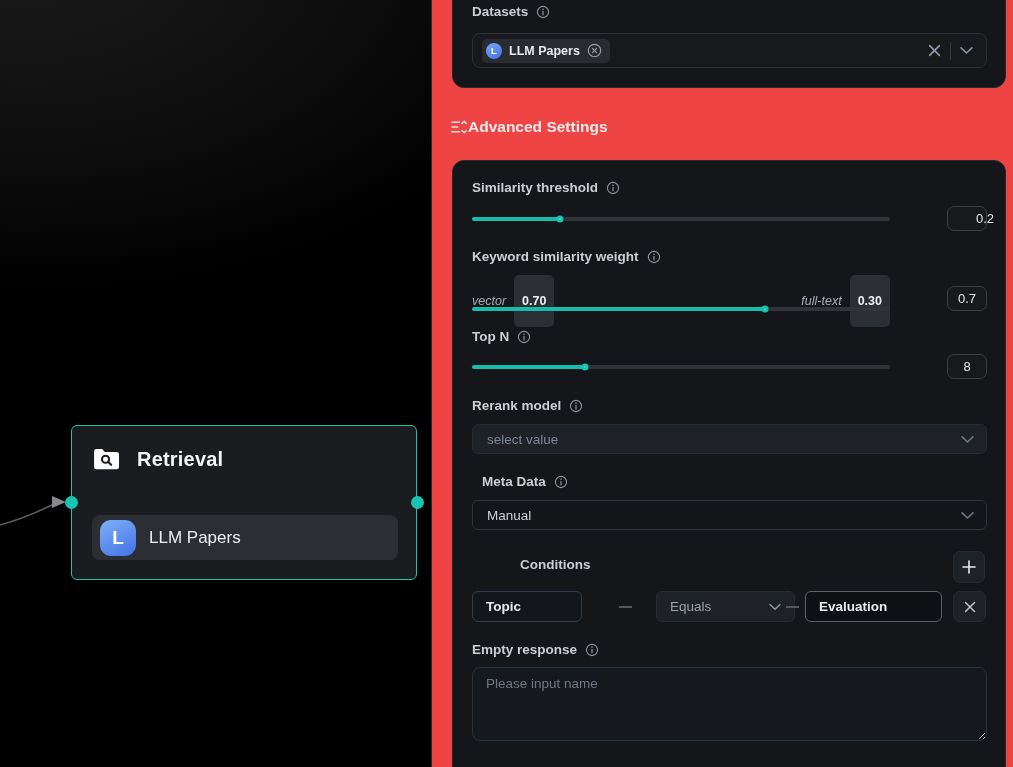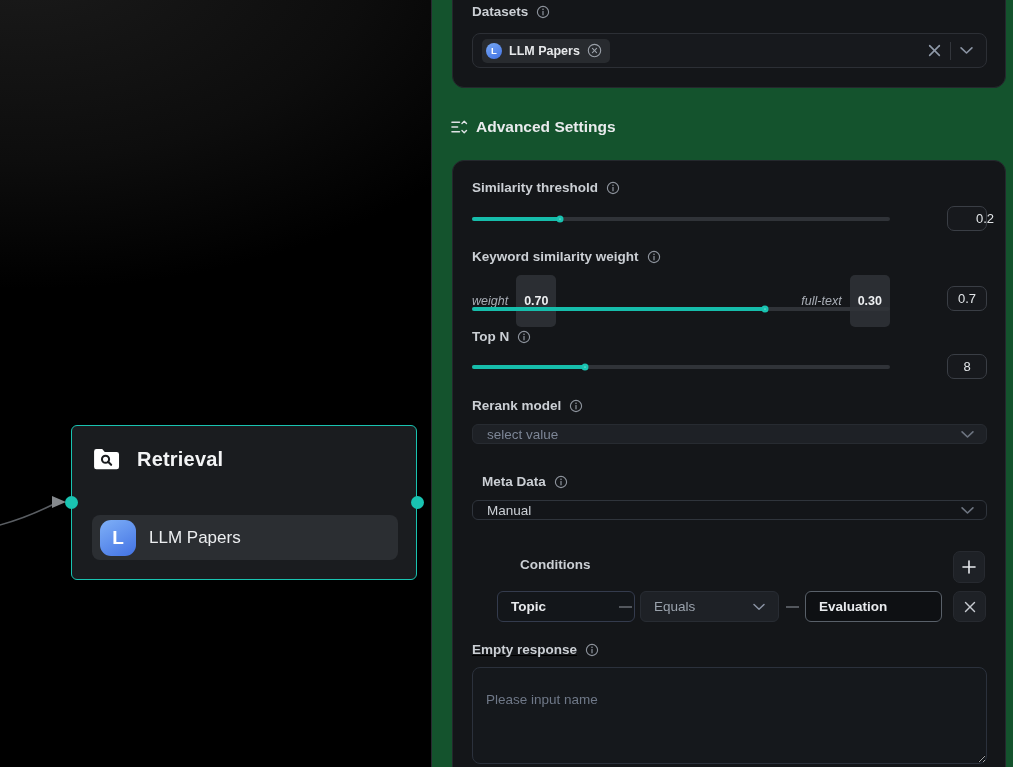--- a/index.html
+++ b/index.html
@@ -22,21 +22,21 @@
                  background:linear-gradient(150deg,#7fb0f7 0%, #4272e4 100%);
                  display:flex; align-items:center; justify-content:center;
                  color:#fff; font-size:19px; font-weight:700; }
   .node-row-label { margin-left:13px; color:#eceef0; font-size:17px; }
   .handle { position:absolute; width:13px; height:13px; border-radius:50%; background:#19c3b1; }
   .handle.left  { left:-7.5px; top:70px; }
   .handle.right { right:-7.5px; top:70px; }
 
   
   .panel { position:absolute; left:431px; top:0; width:582px; height:767px;
-           background:#14532d; border-left:1px solid #282b30; }
+           background:#ef4444; border-left:1px solid #282b30; }
   .card { position:absolute; background:#141619; border:1px solid #25282d; border-radius:12px; }
   .card1 { left:20px; top:-42px; width:554px; height:130px; }
   .card2 { left:20px; top:160px; width:554px; height:650px; }
 
   .field-label { display:flex; align-items:center; gap:8px; }
   .field-label span.txt { color:#cbcfd4; font-size:13.5px; font-weight:700; }
 
   
   .multiselect { position:absolute; left:19px; top:74px; width:515px; height:35px;
                  background:#17191d; border:1px solid #2c2f35; border-radius:8px;
@@ -45,40 +45,40 @@
          background:#282b2f; border-radius:5px; padding:0 8px 0 4px; }
   .tag-avatar { width:16px; height:16px; border-radius:50%;
                 background:linear-gradient(150deg,#78a9f4 0%, #4272e4 100%);
                 display:flex; align-items:center; justify-content:center;
                 color:#fff; font-size:9.5px; font-weight:700; }
   .tag-label { color:#e7e9eb; font-size:12.5px; font-weight:700; }
   .ms-right { margin-left:auto; display:flex; align-items:center; gap:9px; padding-right:13px; }
   .vdiv { width:1px; height:18px; background:#33363c; }
 
   
-  .section-header { position:absolute; left:19px; top:118px; display:flex; align-items:center; gap:8px; }
+  .section-header { position:absolute; left:19px; top:118px; display:flex; align-items:center; gap:0; }
   .section-header .txt { color:#e9ebed; font-size:15.5px; font-weight:700; }
 
   
   .slider { position:absolute; height:14px; width:418px; left:19px; }
   .track { position:absolute; left:0; top:5px; width:100%; height:4px; border-radius:2px; background:#303338; }
   .fill  { position:absolute; left:0; top:5px; height:4px; border-radius:2px; background:#16bdab; }
   .thumb { position:absolute; top:7px; width:7px; height:7px; background:#fff;
            border:3.5px solid #19c3b1; border-radius:50%; transform:translate(-50%,-50%); }
   .valuebox { position:absolute; left:494px; width:40px; height:25px;
               background:#17191d; border:1px solid #3a3e45; border-radius:7px;
               color:#e2e5e8; font-size:13px; display:flex; align-items:center; justify-content:center; }
 
   .weight-row { position:absolute; left:19px; width:418px; display:flex; align-items:center; }
   .weight-row .it { font-style:italic; color:#a9aeb6; font-size:12.5px; }
   .badge { background:#2b2e33; color:#eef0f2; font-size:12.5px; font-weight:700;
            border-radius:5px; padding:19px 8px; margin-left:8px; }
 
   
-  .select { position:absolute; left:19px; width:515px; height:20px; border-radius:6px;
+  .select { position:absolute; left:19px; width:515px; height:30px; border-radius:6px;
             display:flex; align-items:center; font-size:13.5px;gap:28px; }
   .select .chev { margin-left:auto; margin-right:12px; display:flex; }
   .select.filled { background:#1e2126; border:1px solid #272b31; color:#7d8696; }
   .select.outlined { background:#131519; border:1px solid #2f343c; color:#ccd0d6;justify-content:flex-end; }
   .select .val { margin-left:14px; }
 
   .plus-btn { position:absolute; left:500px; width:32px; height:32px; background:#1e2126;
               border:1px solid #272a30; border-radius:7px; display:flex; align-items:center; justify-content:center; }
   .cond-row { position:absolute; left:19px; top:430px; width:533px; height:31px; }
   .cond-row > * { position:absolute; top:0; height:31px; }
@@ -88,23 +88,23 @@
   .cond-op { background:#1e2126; border:1px solid #282c33; border-radius:6px;
              color:#9aa2ac; font-size:13.5px; display:flex; align-items:center; padding:0 13px; }
   .cond-op .chev { margin-left:auto; display:flex; }
   .cond-val { background:#0e1013; border:1px solid #596069; border-radius:6px;
               color:#e8eaed; font-size:13.5px; font-weight:700; padding:0 13px;
               font-family:"Liberation Sans", sans-serif; outline:none; }
   .icon-btn { background:#1e2126; border:1px solid #272a30; border-radius:7px;
               display:flex; align-items:center; justify-content:center; }
   .dash { top:15px; width:13px; height:1.5px; background:#53575d; }
 
-  textarea.empty-resp { position:absolute; left:19px; top:506px; width:515px; height:97px;
+  textarea.empty-resp { position:absolute; left:19px; top:506px; width:515px; height:74px;
               background:#15181c; border:1px solid #2b313c; border-radius:8px;
-              color:#cfd4da; font-size:13.5px; padding:24px 13px; resize:vertical;
+              color:#cfd4da; font-size:13.5px; padding:8px 13px; resize:vertical;
               font-family:"Liberation Sans", sans-serif; outline:none; }
   textarea.empty-resp::placeholder { color:#6f7888; }
 </style>
 </head>
 <body>
 
 <div class="screen">
 
   <div class="canvas">
     <svg class="edge-svg" width="431" height="767">
@@ -194,21 +194,21 @@
 
       <div class="field-label" style="position:absolute; left:19px; top:88px;">
         <span class="txt">Keyword similarity weight</span>
         <svg width="14" height="14" viewBox="0 0 16 16">
           <circle cx="8" cy="8" r="6.4" fill="none" stroke="#8d939c" stroke-width="1.3"></circle>
           <line x1="8" y1="7.4" x2="8" y2="11.2" stroke="#8d939c" stroke-width="1.4" stroke-linecap="round"></line>
           <circle cx="8" cy="4.9" r="0.95" fill="#8d939c"></circle>
         </svg>
       </div>
       <div class="weight-row" style="top:114px;">
-        <span class="it">weight</span>
+        <span class="it">vector</span>
         <span class="badge">0.70</span>
         <span class="it" style="margin-left:auto;">full-text</span>
         <span class="badge">0.30</span>
       </div>
       <div class="slider" style="top:141px;">
         <div class="track"></div>
         <div class="fill" style="width: 70%;"></div>
         <div class="thumb" style="left: 70%;"></div>
       </div>
       <div class="valuebox" style="top:125px;">0.7</div>
@@ -266,41 +266,41 @@
         <span class="txt">Conditions</span>
       </div>
       <div class="plus-btn" style="top:390px;">
         <svg width="14" height="14" viewBox="0 0 14 14">
           <line x1="7" y1="1" x2="7" y2="13" stroke="#e8eaee" stroke-width="1.6" stroke-linecap="round"></line>
           <line x1="1" y1="7" x2="13" y2="7" stroke="#e8eaee" stroke-width="1.6" stroke-linecap="round"></line>
         </svg>
       </div>
 
       <div class="cond-row">
-        <input class="cond-input" style="left: 0px; width: 138px; margin-left: 25px;" value="Topic">
+        <input class="cond-input" style="left: 0px; width: 110px;" value="Topic">
         <span class="dash" style="left:147px;"></span>
-        <div class="cond-op" style="left:168px; width:139px;">
+        <div class="cond-op" style="left:184px; width:139px;">
           <span>Equals</span>
           <span class="chev">
             <svg width="12" height="8" viewBox="0 0 12 8">
               <polyline points="1,1.5 6,6.3 11,1.5" fill="none" stroke="#8a93a3" stroke-width="1.5" stroke-linecap="round" stroke-linejoin="round"></polyline>
             </svg>
           </span>
         </div>
         <span class="dash" style="left:314px;"></span>
         <input class="cond-val" style="left: 333px; width: 137px;" value="Evaluation">
         <div class="icon-btn" style="left:481px; width:33px; height:31px;">
           <svg width="12" height="12" viewBox="0 0 12 12">
             <line x1="1.5" y1="1.5" x2="10.5" y2="10.5" stroke="#c6cad0" stroke-width="1.4" stroke-linecap="round"></line>
             <line x1="10.5" y1="1.5" x2="1.5" y2="10.5" stroke="#c6cad0" stroke-width="1.4" stroke-linecap="round"></line>
           </svg>
         </div>
       </div>
 
-      <div class="field-label" style="position:absolute; left:19px; top:481px;text-decoration:underline;">
+      <div class="field-label" style="position:absolute; left:19px; top:481px;">
         <span class="txt">Empty response</span>
         <svg width="14" height="14" viewBox="0 0 16 16">
           <circle cx="8" cy="8" r="6.4" fill="none" stroke="#8d939c" stroke-width="1.3"></circle>
           <line x1="8" y1="7.4" x2="8" y2="11.2" stroke="#8d939c" stroke-width="1.4" stroke-linecap="round"></line>
           <circle cx="8" cy="4.9" r="0.95" fill="#8d939c"></circle>
         </svg>
       </div>
       <textarea class="empty-resp" placeholder="Please input name" style=""></textarea>
 
     </div>

